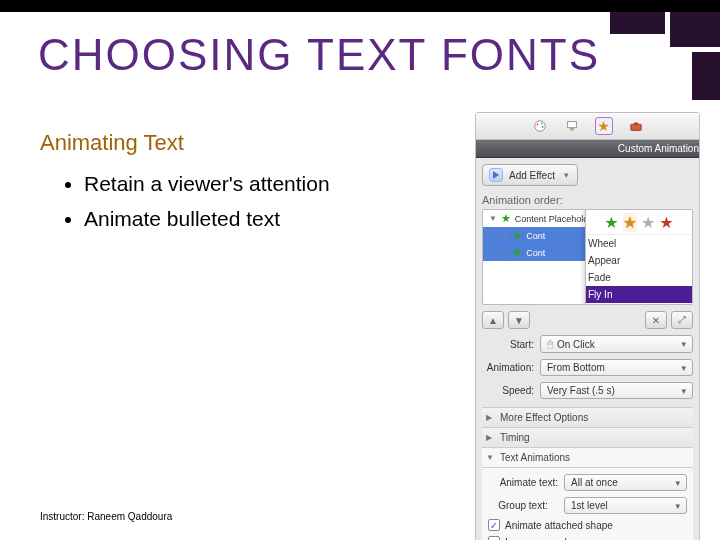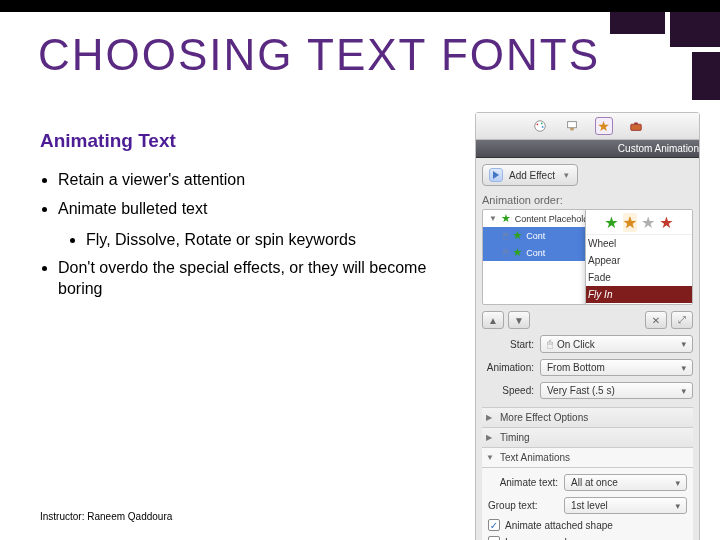--- a/index.html
+++ b/index.html
@@ -32,30 +32,30 @@
     top: 12px;
     right: 0;
     width: 120px;
     height: 90px;
   }
   .decor a { position:absolute; background:#28102f; }
   .subheading {
     position: absolute;
     top: 130px;
     left: 40px;
-    font-size: 19px;
-    font-weight: bold;
-    color: #4c1d95;
+    font-size: 22px;
+    font-weight: normal;
+    color: #a16207;
   }
   .content {
     position: absolute;
     top: 160px;
-    left: 30px;
+    left: 56px;
     width: 420px;
-    font-size: 16px;
+    font-size: 21px;
     color: #000;
   }
   .content ul { list-style: disc; padding-left: 28px; margin-top: 10px; }
   .content li { margin: 8px 0; line-height: 1.3; }
   .content ul ul { padding-left: 28px; margin-top: 4px; }
   .footer-left {
     position: absolute;
     bottom: 18px;
     left: 40px;
     font-size: 10px;
@@ -151,21 +151,21 @@
     border:1px solid #bbb;
     border-radius:3px;
     box-shadow: 0 2px 6px rgba(0,0,0,0.25);
     font-size:10px;
     padding: 2px 0;
   }
   .popup-row {
     padding: 3px 2px;
     color:#333;
   }
-  .popup-row.sel { background:#7f1d1d; color:#fff;font-style:italic; }
+  .popup-row.sel { background:#4c1d95; color:#fff; }
   .popup-stars {
     display:flex;
     gap:4px;
     justify-content:center;
     padding: 4px 6px 2px;
     border-bottom:1px solid #eee;
   }
   .popup-stars .s { font-size:16px; }
   .s-green{color:#2fa31d}
   .s-orange{color:#d88b1e}.s-orange.active{text-shadow:0 0 1px #d88b1e; background:#fff3e0;border-radius:2px}
@@ -239,28 +239,20 @@
 </div>
 
 <h1 class="slide-title">CHOOSING TEXT FONTS</h1>
 
 <div class="subheading">Animating Text</div>
 
 <div class="content">
   <ul>
     <li><span>Retain a viewer's attention</span></li>
     <li><span>Animate bulleted text</span></li>
-  </ul>
-  <ul>
-    <li style="list-style:none">
-      <ul>
-          <li><span>Fly, Dissolve, Rotate or spin keywords</span></li>
-        </ul>
-    </li>
-    <li><span>Don't overdo the special effects, or they will become boring</span></li>
   </ul>
 </div>
 
 <div class="footer-left">Instructor: Raneem Qaddoura</div>
 <div class="footer-right">2016/2017</div>
 
 <div class="panel">
   <div class="panel-tabs">
     <div class="ticon">
         <svg width="14" height="14" viewBox="0 0 16 16">
@@ -377,21 +369,21 @@
       </div>
       <div class="acc-body">
         <div class="form-row" style="margin-top:0">
           <label style="width:70px;text-align:right">Animate text:</label>
           <div class="select-box">
             <span>All at once</span>
             <span class="sb-caret">▾</span>
           </div>
         </div>
         <div class="form-row">
-          <label style="width:70px;text-align:left">Group text:</label>
+          <label style="width:70px;text-align:center">Group text:</label>
           <div class="select-box">
             <span>1st level</span>
             <span class="sb-caret">▾</span>
           </div>
         </div>
         <div class="cb-row">
           <span class="check">✓</span>
           <span>Animate attached shape</span>
         </div>
         <div class="cb-row">

